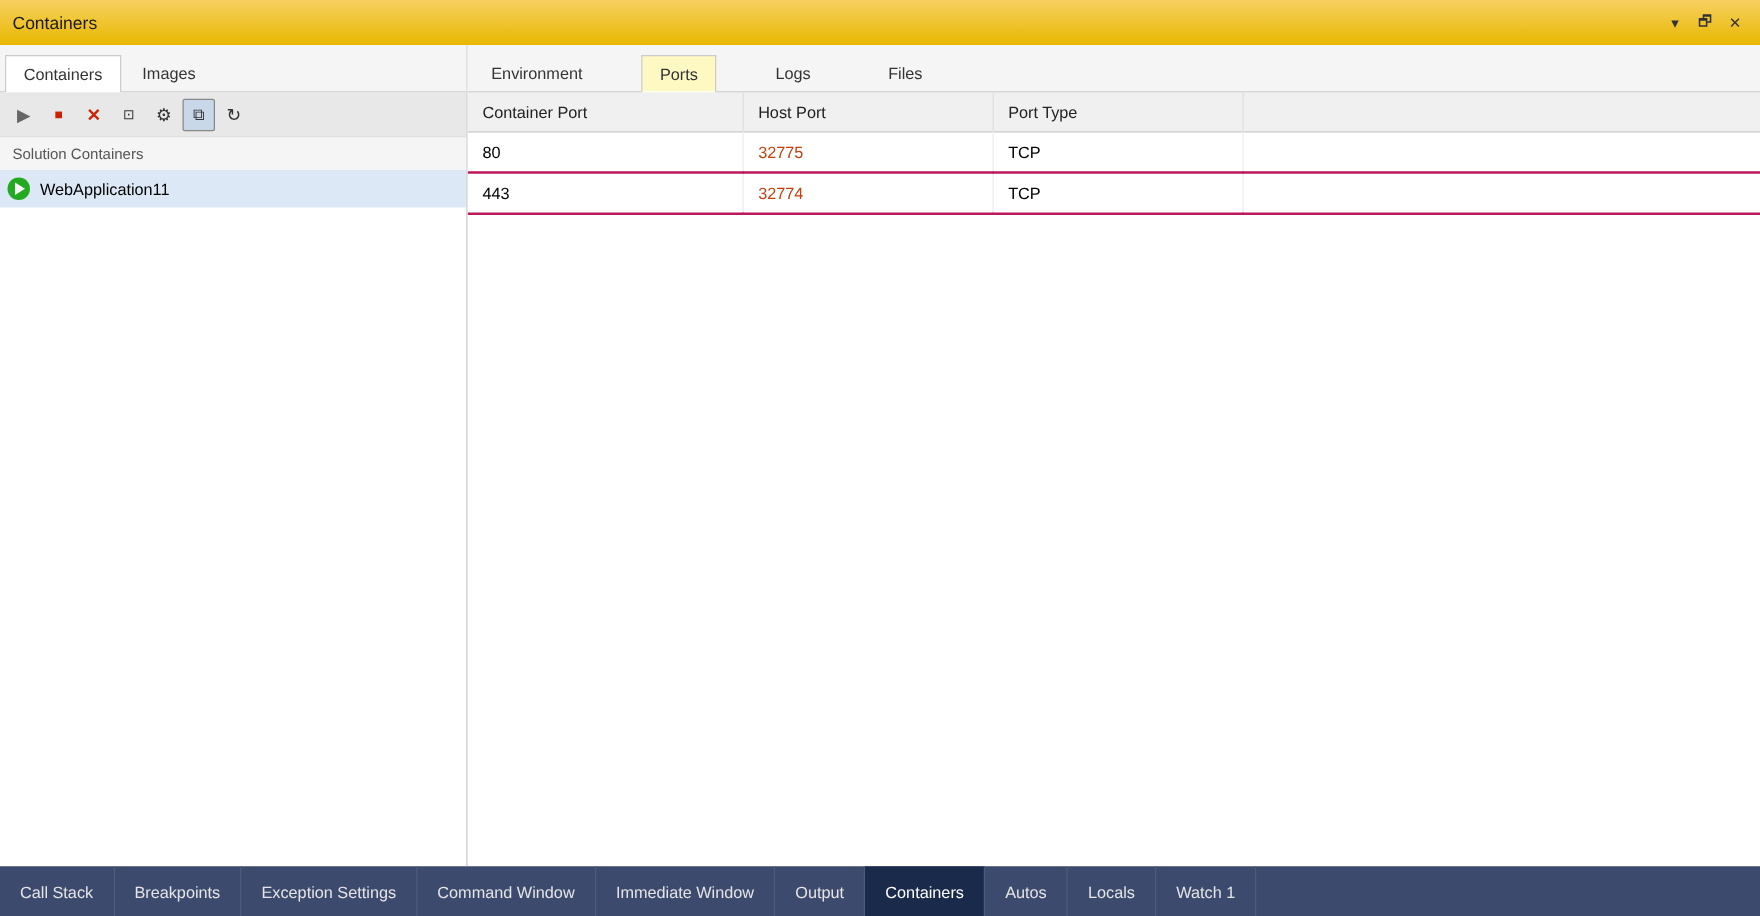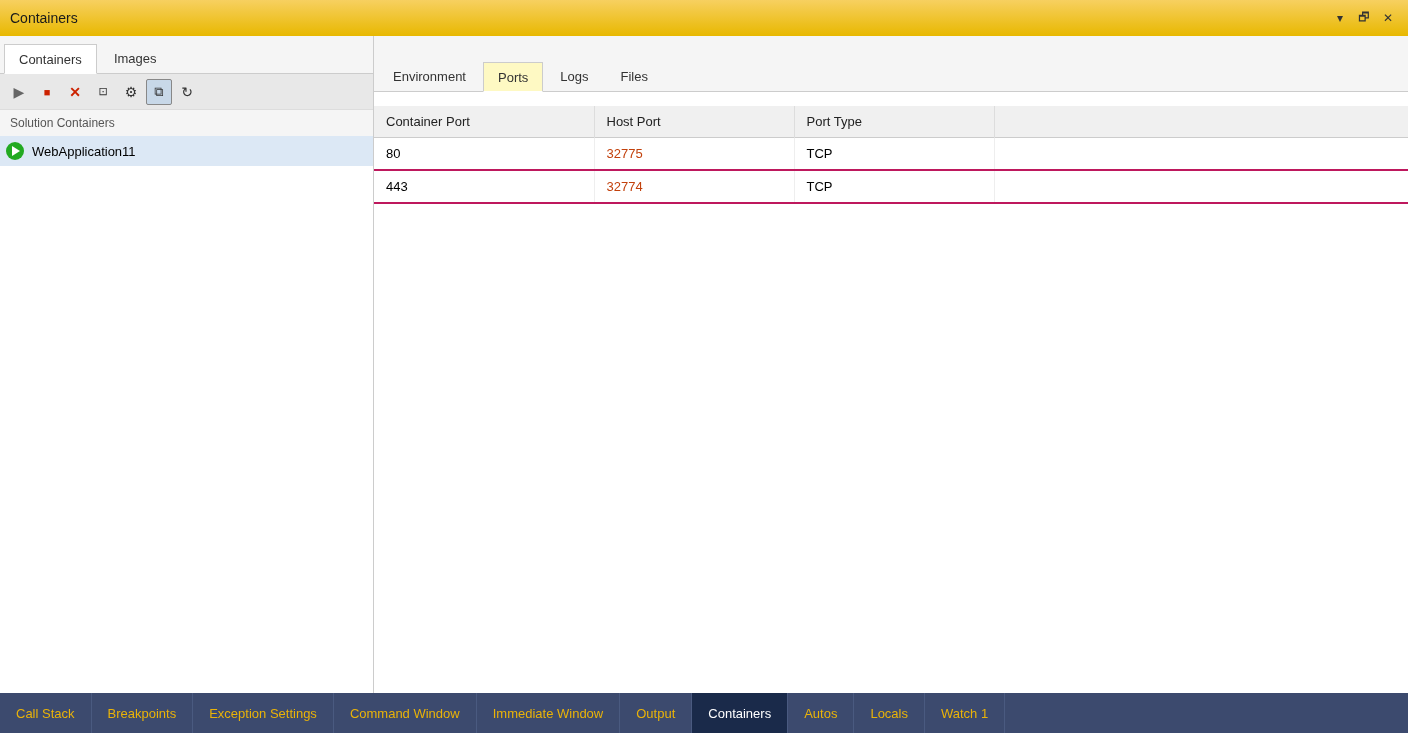--- a/index.html
+++ b/index.html
@@ -167,23 +167,24 @@
       display: flex;
       flex-direction: column;
       overflow: hidden;
     }
 
     
     .content-tabs {
       display: flex;
       border-bottom: 1px solid #ccc;
       background: #f5f5f5;
-      height: 56px;
+      height: 38px;
       align-items: flex-end;
       padding: 0 4px;
+      gap: 30px;
     }
     .content-tab {
       padding: 6px 14px;
       cursor: pointer;
       font-size: 13px;
       color: #333;
       border: 1px solid transparent;
       border-bottom: none;
       margin-right: 2px;
       height: 30px;
@@ -199,21 +200,20 @@
 
     
     .ports-table {
       width: 100%;
       border-collapse: collapse;
       flex: 1;
     }
     .table-container {
       flex: 1;
       overflow: auto;
-      margin-top: 14px;
     }
     .ports-table thead tr {
       background: #f0f0f0;
       border-bottom: 1px solid #ccc;
     }
     .ports-table th {
       text-align: left;
       padding: 8px 12px;
       font-weight: 400;
       color: #222;
@@ -250,21 +250,21 @@
       display: flex;
       align-items: center;
       flex-shrink: 0;
       overflow: hidden;
     }
     .bottom-tab {
       height: 100%;
       display: flex;
       align-items: center;
       padding: 0 16px;
-      color: #eab308;
+      color: #e5e5e5;
       cursor: pointer;
       font-size: 13px;
       white-space: nowrap;
       border-right: 1px solid #4a5a80;
     }
     .bottom-tab.active {
       background: #1a2a4a;
       color: #fff;
     }
   </style>

